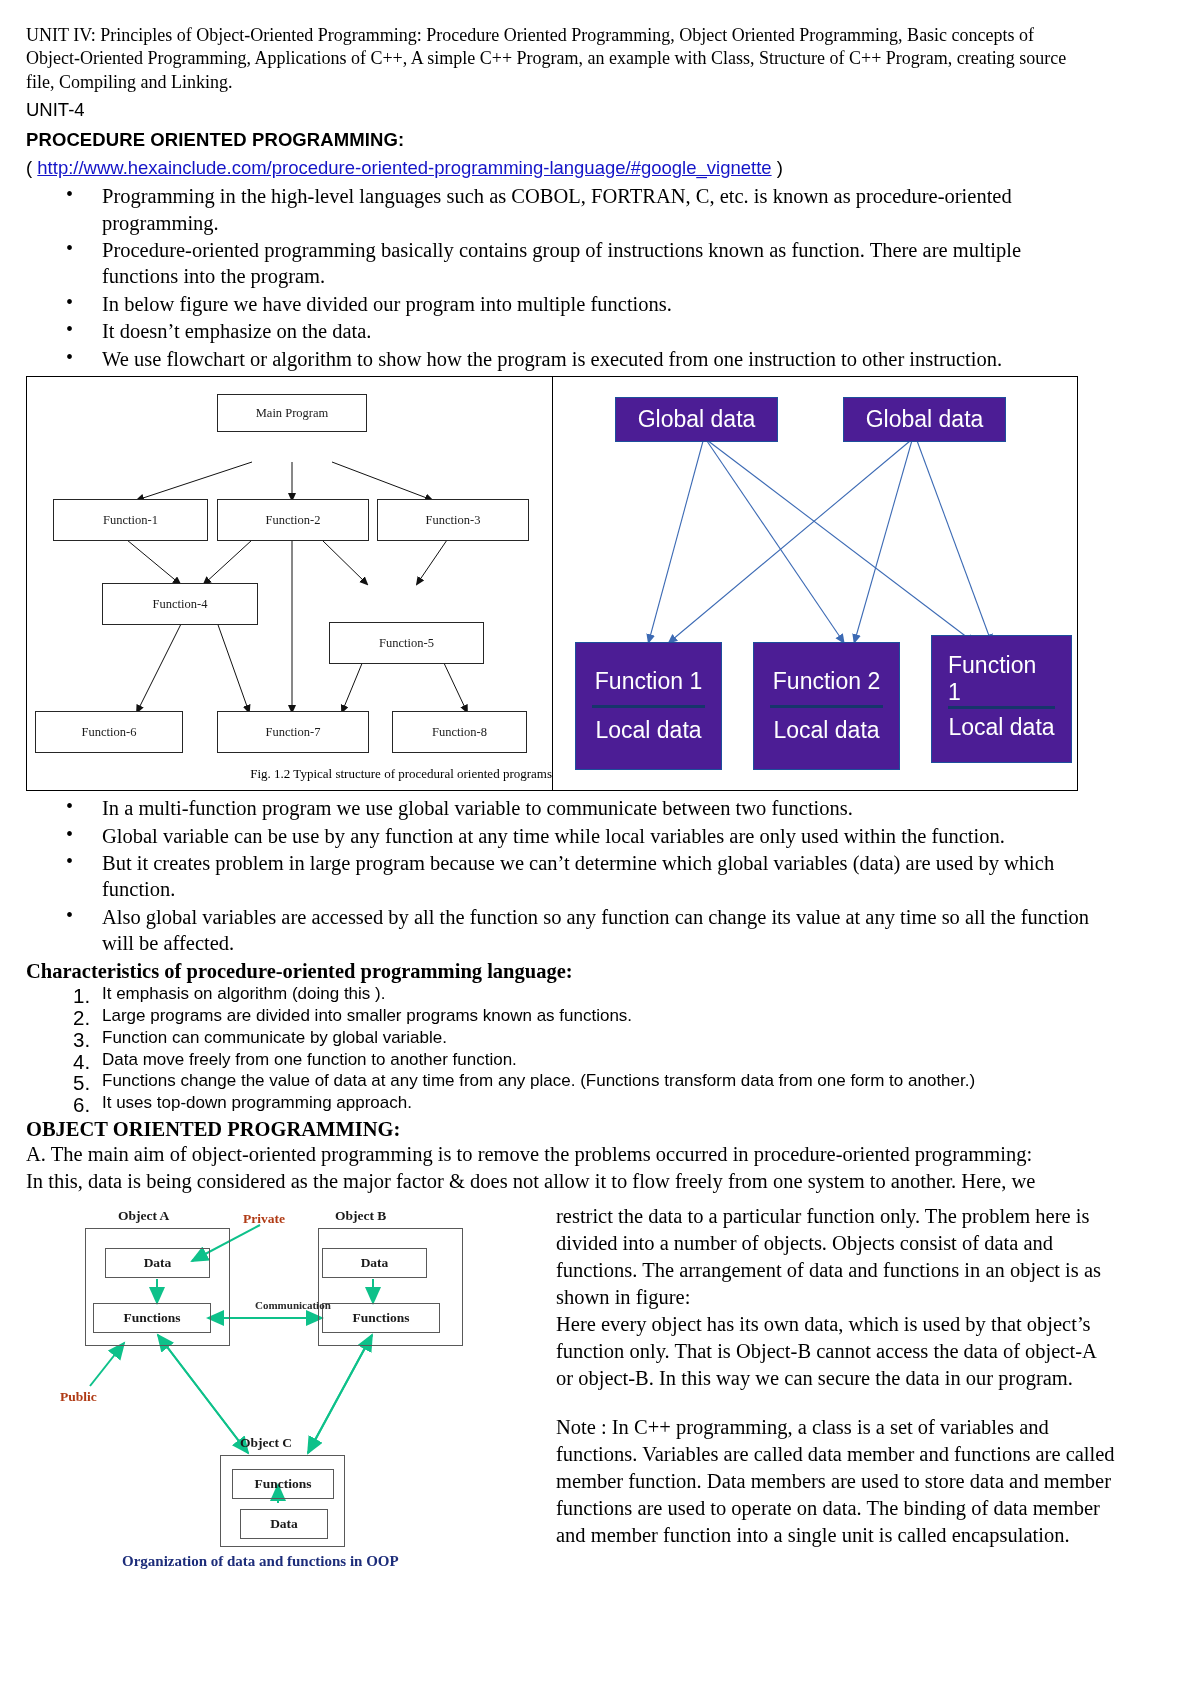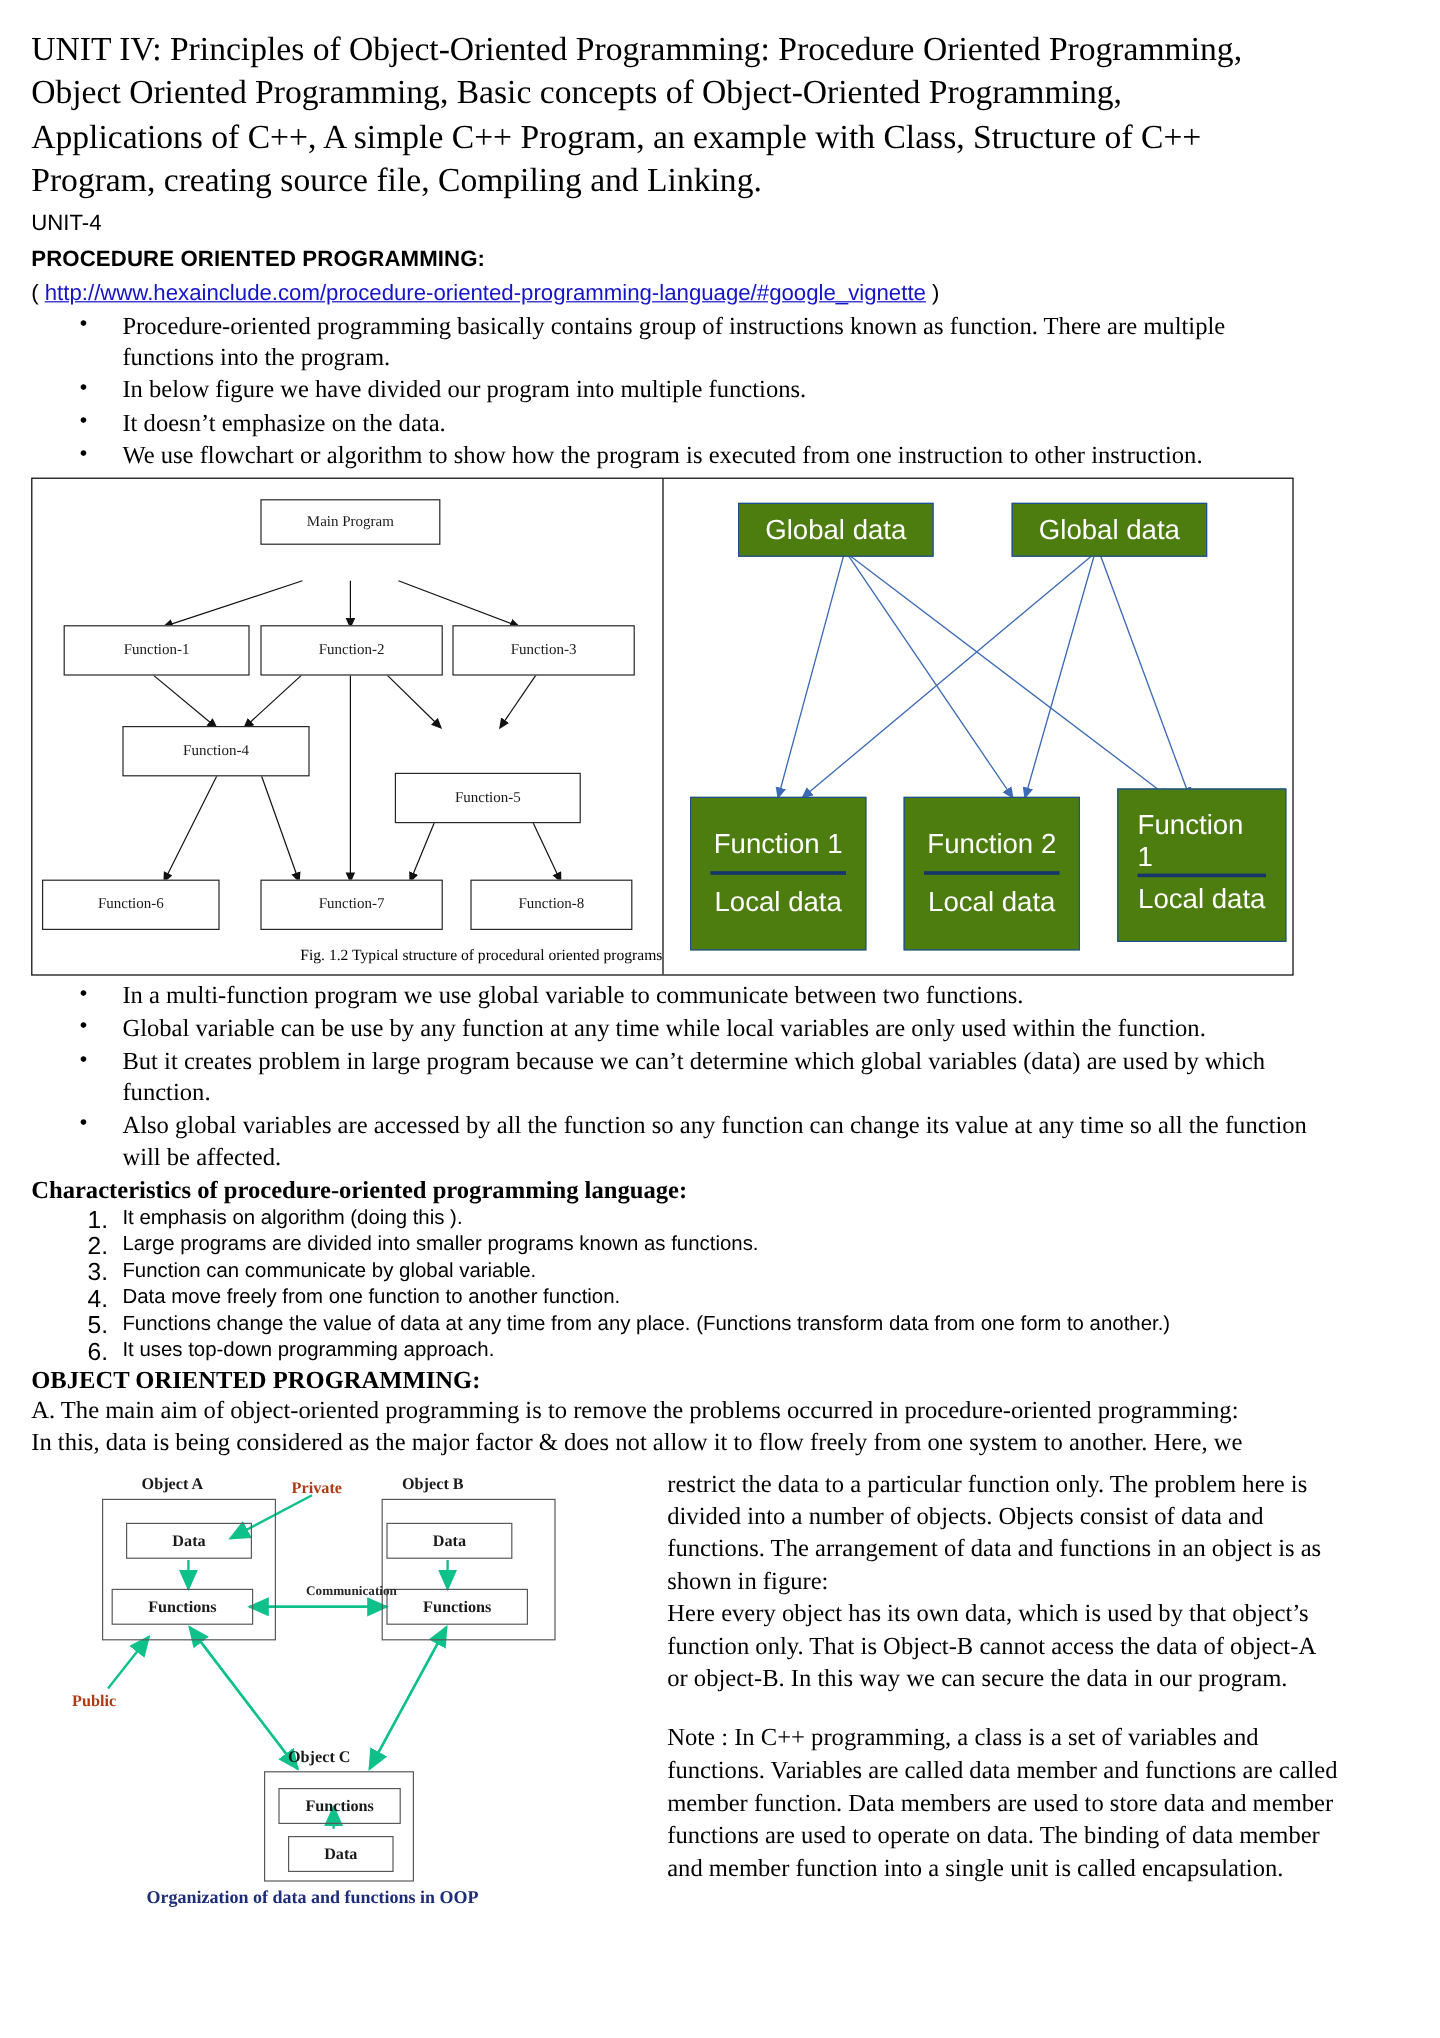--- a/index.html
+++ b/index.html
@@ -8,21 +8,21 @@
     background:#ffffff;
     font-family:"Liberation Serif", serif;
     color:#000;
     position:relative;
     overflow:hidden;
   }
   .page { padding: 24px 26px 0 26px; box-sizing:border-box; width:1200px; }
 
   .intro {
     font-family:"Liberation Serif", serif;
-    font-size:28px;
+    font-size:18px;
     line-height:1.30;
     text-align:left;
     margin:0 0 2px 0;
     width:1052px;
   }
   .plain-line {
     font-family:"Liberation Sans", sans-serif;
     font-size:18.5px;
     line-height:1.35;
     margin:4px 0 2px 0;
@@ -118,21 +118,21 @@
     left:0; right:0; bottom:8px;
     text-align:right;
     font-family:"Liberation Serif", serif;
     font-size:13px;
     color:#000000;
   }
   .fig1 svg.arrows { position:absolute; left:0; top:0; width:100%; height:100%; pointer-events:none; }
 
   .bbox {
     position:absolute;
-    background:#4d7c0f;
+    background:#4c1d95;
     border:1.2px solid #1d4f9c;
     color:#fff;
     font-family:"Liberation Sans", sans-serif;
     display:flex; align-items:center; justify-content:center;
     box-sizing:border-box;
     font-size:23px;
   }
   .bbox.split { flex-direction:column; padding:16px; }
   .bbox .half {
     width:100%; flex:1;
@@ -185,20 +185,21 @@
 
   <p class="intro">UNIT IV: Principles of Object-Oriented Programming: Procedure Oriented Programming, Object Oriented Programming, Basic concepts of Object-Oriented Programming, Applications of C++, A simple C++ Program, an example with Class, Structure of C++ Program, creating source file, Compiling and Linking.</p>
 
   <div class="plain-line">UNIT-4</div>
 
   <div class="head-bold">PROCEDURE ORIENTED PROGRAMMING:</div>
 
   <div class="urlline"><span>( </span><span class="lnk">http://www.hexainclude.com/procedure-oriented-programming-language/#google_vignette</span><span> )</span></div>
 
   <ul class="bul">
+    <li>Programming in the high-level languages such as COBOL, FORTRAN, C, etc. is known as procedure-oriented programming.</li>
     <li>Procedure-oriented programming basically contains group of instructions known as function. There are multiple functions into the program.</li>
     <li>In below figure we have divided our program into multiple functions.</li>
     <li>It doesn’t emphasize on the data.</li>
     <li>We use flowchart or algorithm to show how the program is executed from one instruction to other instruction.</li>
   </ul>
 
   <div class="fig1">
 
     <div class="panelL">
       <svg class="arrows" viewBox="0 0 525 413" preserveAspectRatio="none">

